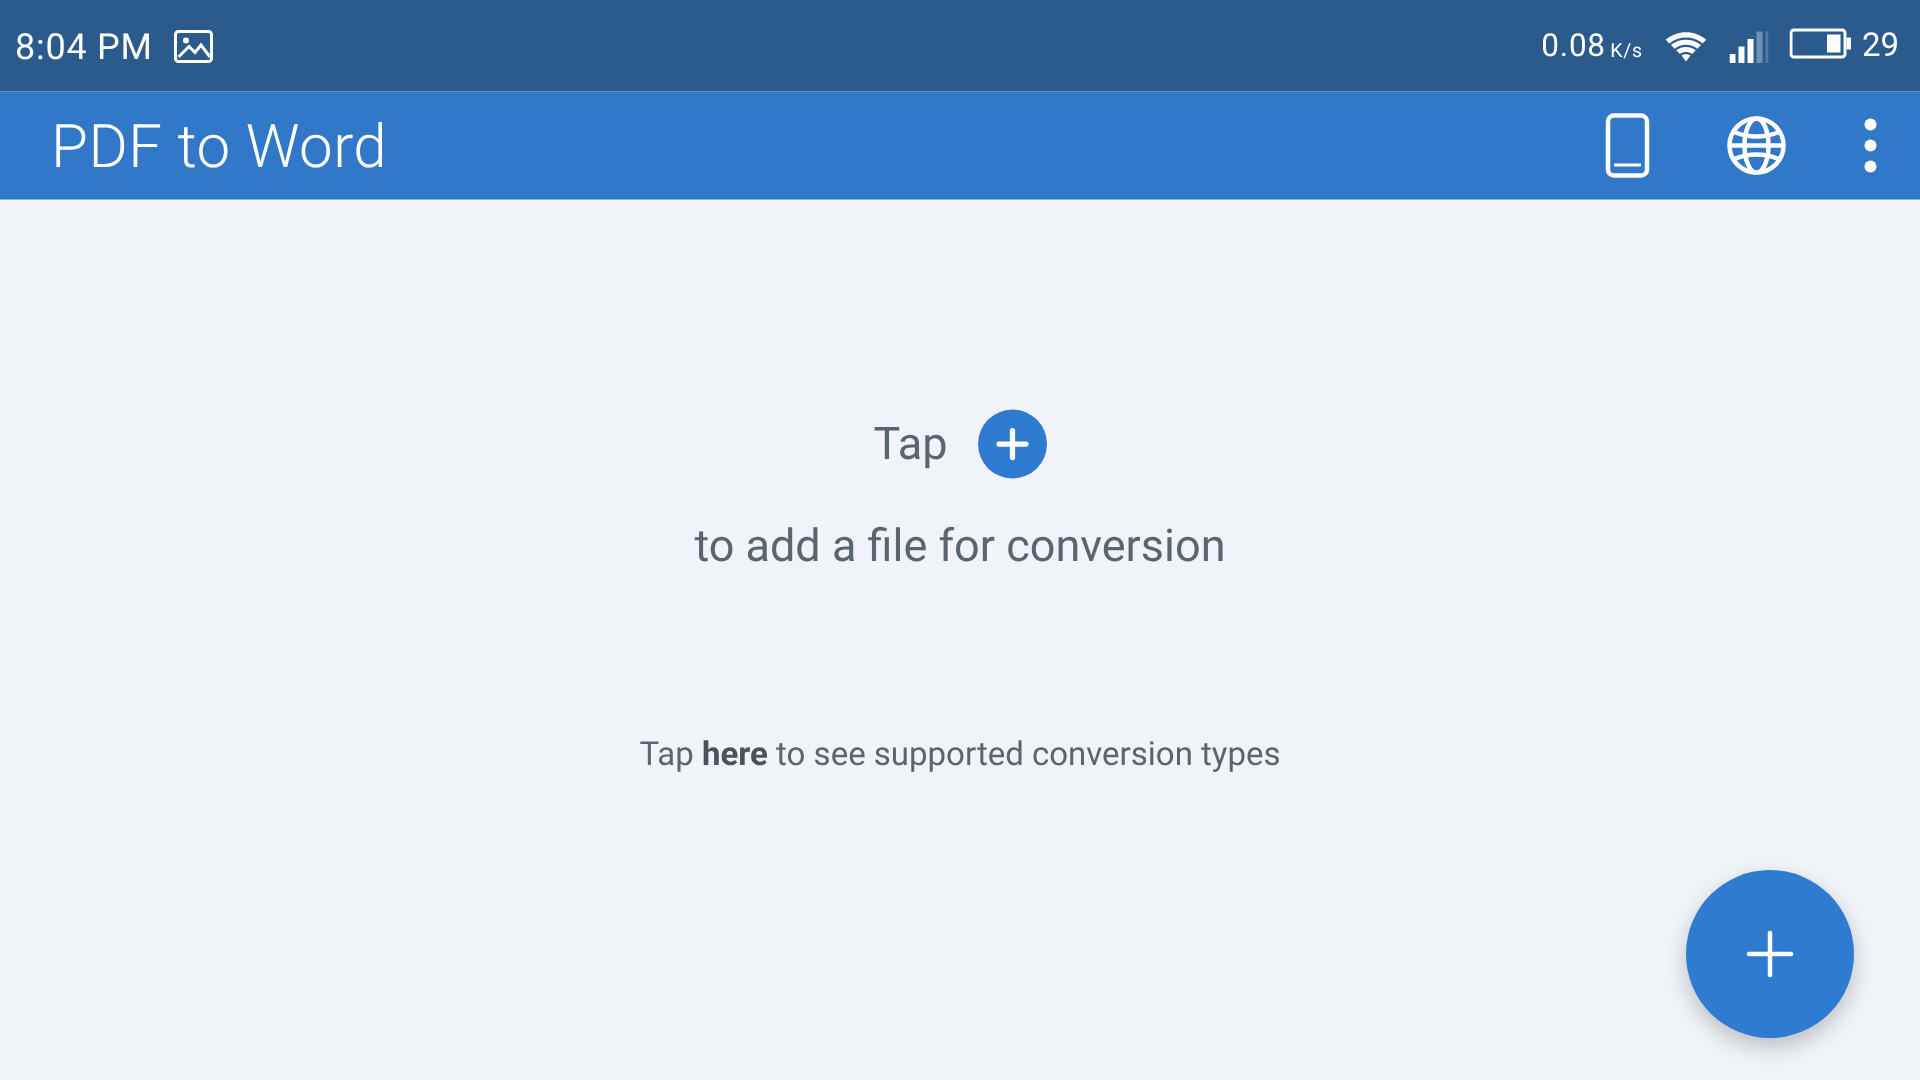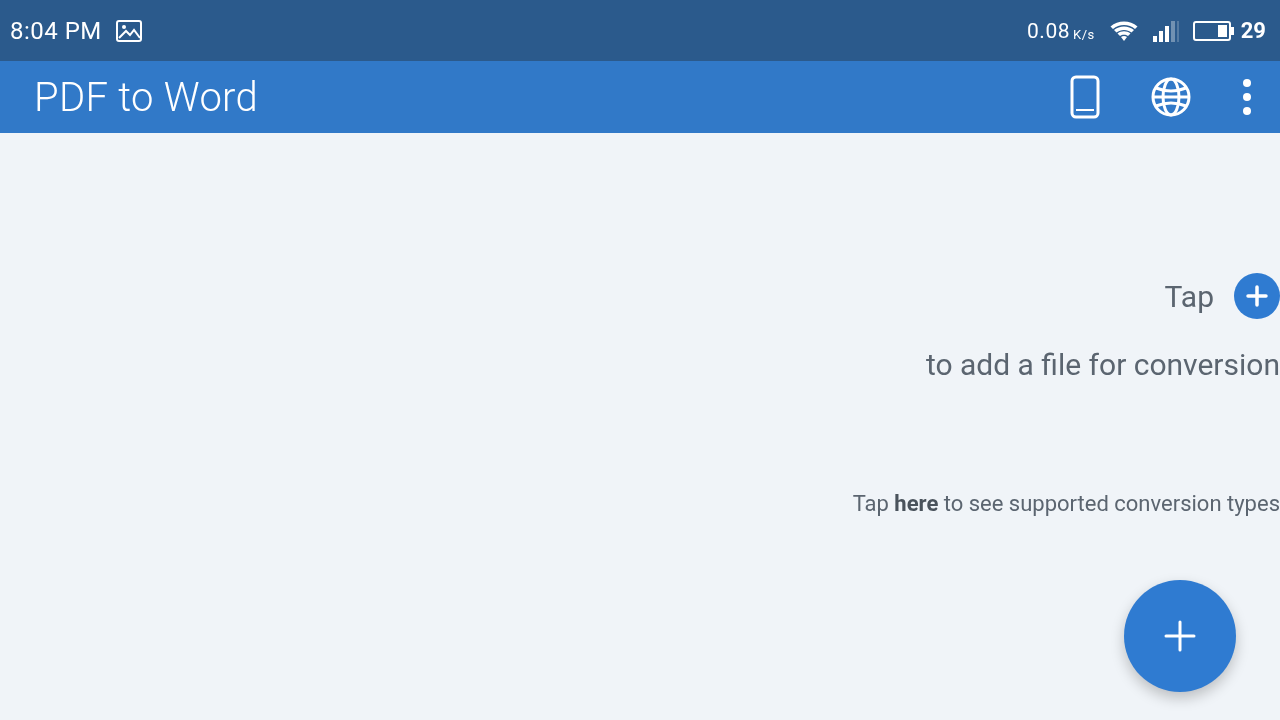--- a/index.html
+++ b/index.html
@@ -27,37 +27,37 @@
       background: #3179c8;
       display: flex;
       align-items: center;
       justify-content: space-between;
       padding: 0 28px 0 34px;
       color: #fff;
     }
     .app-title { font-size: 40px; font-weight: 300; letter-spacing: 0.3px; }
     .app-actions { display: flex; align-items: center; gap: 50px; }
     .icon-btn { display:flex; align-items:center; justify-content:center; cursor:pointer; }
-    .content { position: relative; height: calc(100% - 145px); display:flex; flex-direction:column; align-items:flex-end; padding-top: 140px; color:#5b6570; }
+    .content { position: relative; height: calc(100% - 145px); display:flex; flex-direction:column; align-items:center; padding-top: 140px; color:#5b6570; }
     .line1 { display:flex; align-items:center; gap: 20px; font-size: 30px; }
     .mini-plus { width:46px; height:46px; border-radius:50%; background:#2f7bd1; display:flex; align-items:center; justify-content:center; }
     .line2 { margin-top: 28px; font-size: 30px; }
     .line3 { margin-top: 109px; font-size: 22px; }
     .line3 .bold { font-weight: 700; color:#4a535c; }
     .fab {
       position: absolute; right: 44px; bottom: 28px;
       width: 112px; height: 112px; border-radius:50%;
       background:#2f7bd1; display:flex; align-items:center; justify-content:center;
       box-shadow: 0 6px 14px rgba(0,0,0,0.22);
       cursor:pointer;
     }
     svg { display:block; }
     .kbps { font-size: 21px; letter-spacing: 0.5px; position: relative; }
     .kbps-unit { font-size: 13px; position: relative; top: 1px; margin-left: 3px; }
-    .batt-wrap { display:flex; align-items:center; gap:6px;font-weight:bold; }
+    .batt-wrap { display:flex; gap:6px; }
   </style>
 </head>
 <body>
 
 <div class="status-bar">
   <div class="status-left">
     <span>8:04 PM</span>
     <span>
       <svg width="26" height="22" viewBox="0 0 26 22" fill="none">
         <rect x="1" y="1" width="24" height="20" rx="2" stroke="#fff" stroke-width="2"></rect>

